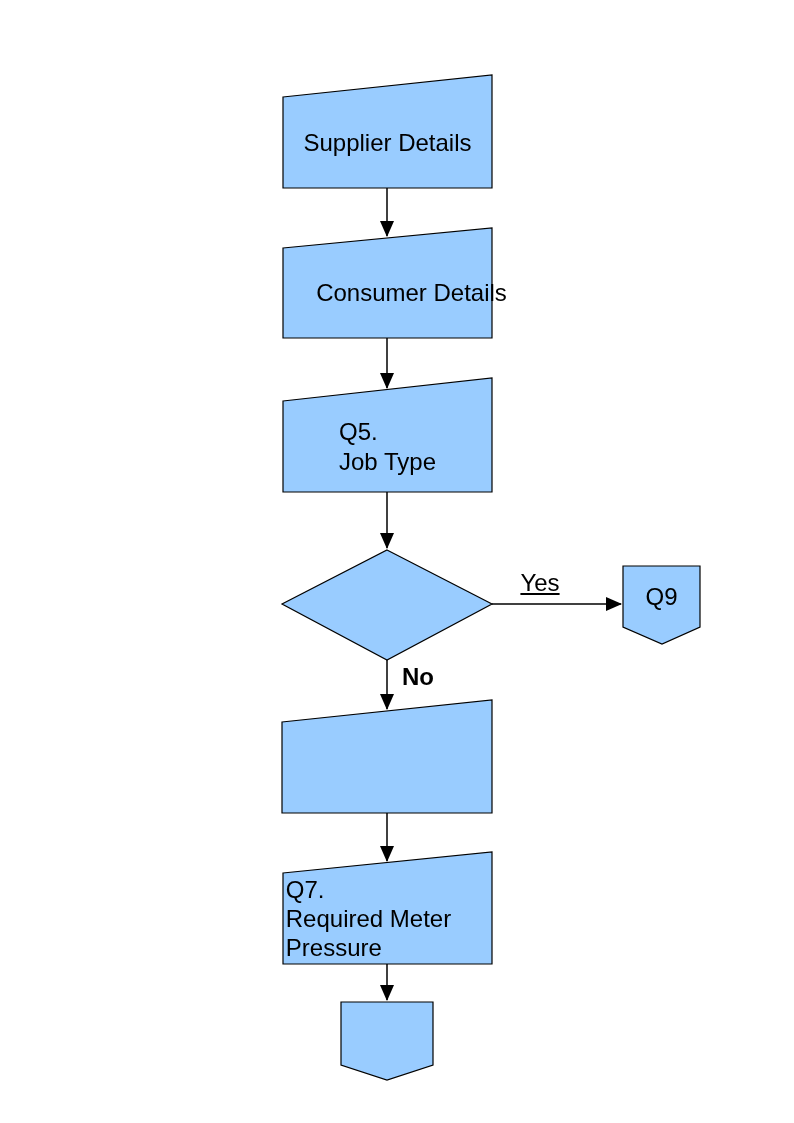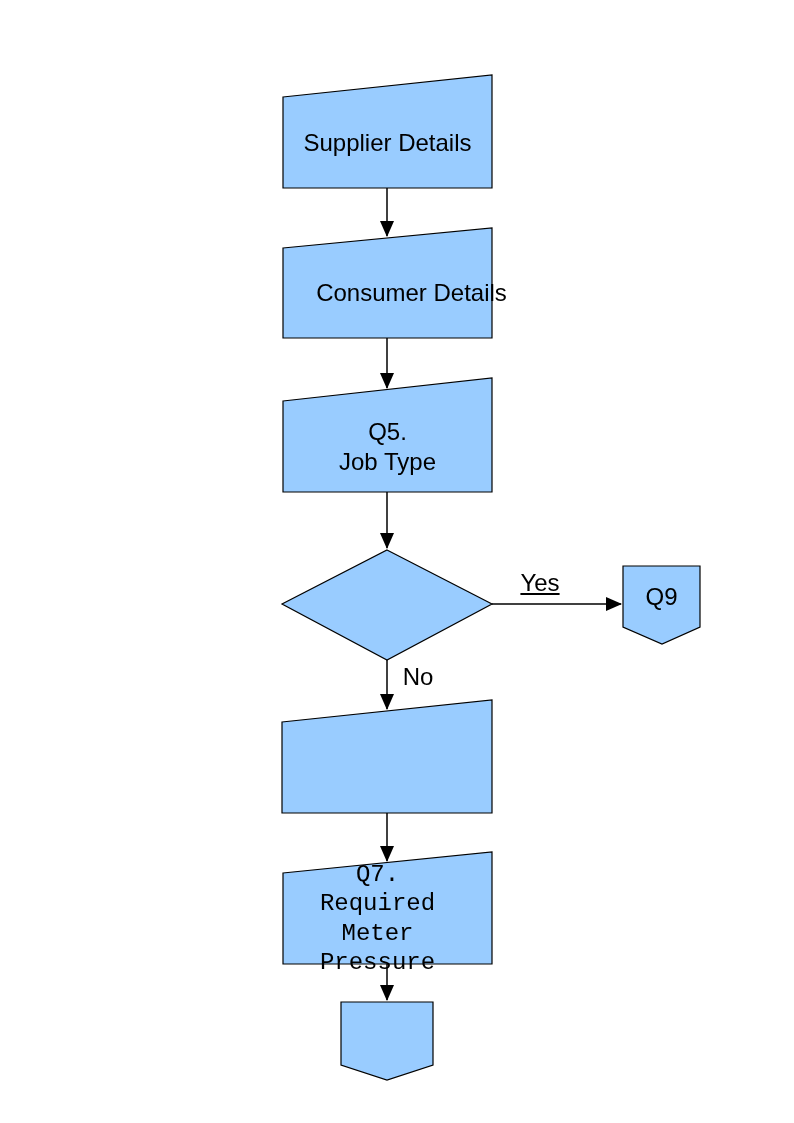--- a/index.html
+++ b/index.html
@@ -28,21 +28,20 @@
   .edge {
     stroke: var(--line-color, #000000);
     stroke-width: 1.5;
     fill: none;
   }
   .lbl {
     position: absolute;
     display: flex;
     align-items: center;
     justify-content: center;
-    text-align: center;
     white-space: pre-line;
     color: #000000;
     font-size: 24px;
     line-height: 1.22;
     z-index: 2;
   }
   .lbl.small {
     font-size: 19px;
     line-height: 1.25;
   }
@@ -77,20 +76,20 @@
     <line class="edge" x1="387" y1="660" x2="387" y2="709" marker-end="url(#arrowhead)"></line>
     <line class="edge" x1="387" y1="813" x2="387" y2="861" marker-end="url(#arrowhead)"></line>
     <line class="edge" x1="387" y1="964" x2="387" y2="1000" marker-end="url(#arrowhead)"></line>
   </svg>
 
   <div class="lbl" style="left:283px; top:97px;  width:209px; height:91px;">Supplier Details</div>
   <div class="lbl" style="left:283px; top:248px; width:209px; height:90px;margin-left:24px;">Consumer Details</div>
   <div class="lbl" style="left:283px; top:401px; width:209px; height:91px;">Q5.
 Job Type</div>
   <div class="lbl" style="left:623px; top:566px; width:77px; height:61px;">Q9</div>
-  <div class="lbl" style="left:290px; top:873px; width:175px; height:91px;font-family:Liberation Mono, monospace;">Q7.
+  <div class="lbl" style="left:281px; top:873px; width:175px; height:91px;">Q7.
 Required Meter
 Pressure</div>
 
   <div class="lbl" style="left:495px; top:566px; width:90px; height:34px;text-decoration:underline;">Yes</div>
-  <div class="lbl" style="left:395px; top:661px; width:46px; height:32px;">No</div>
+  <div class="lbl" style="left:395px; top:661px; width:46px; height:32px;font-weight:bold;">No</div>
 
 </div>
 
 </body></html>

